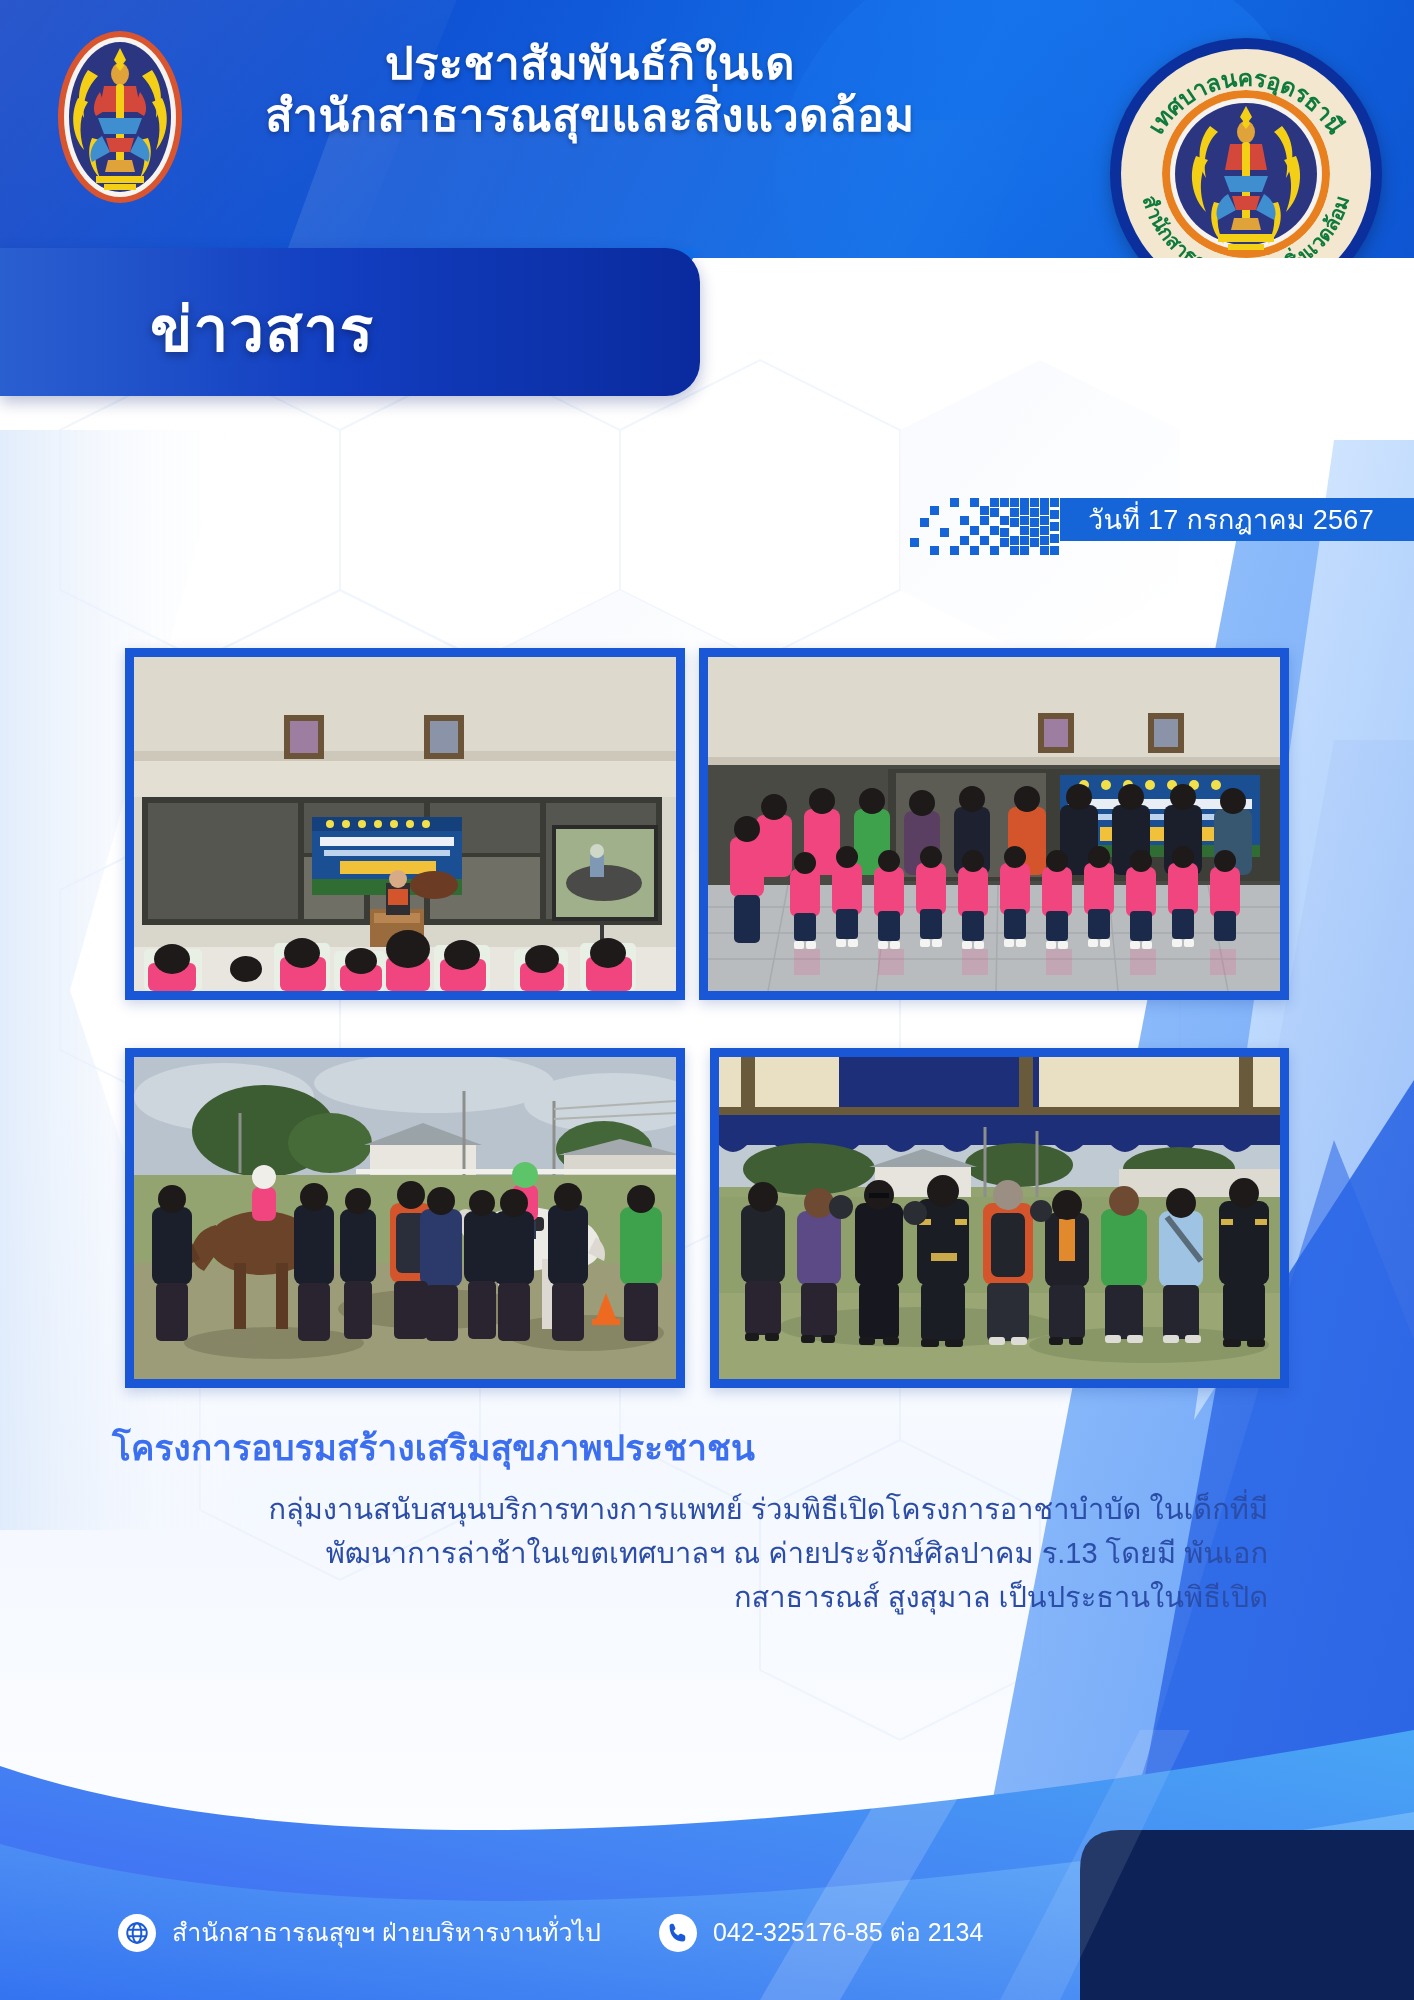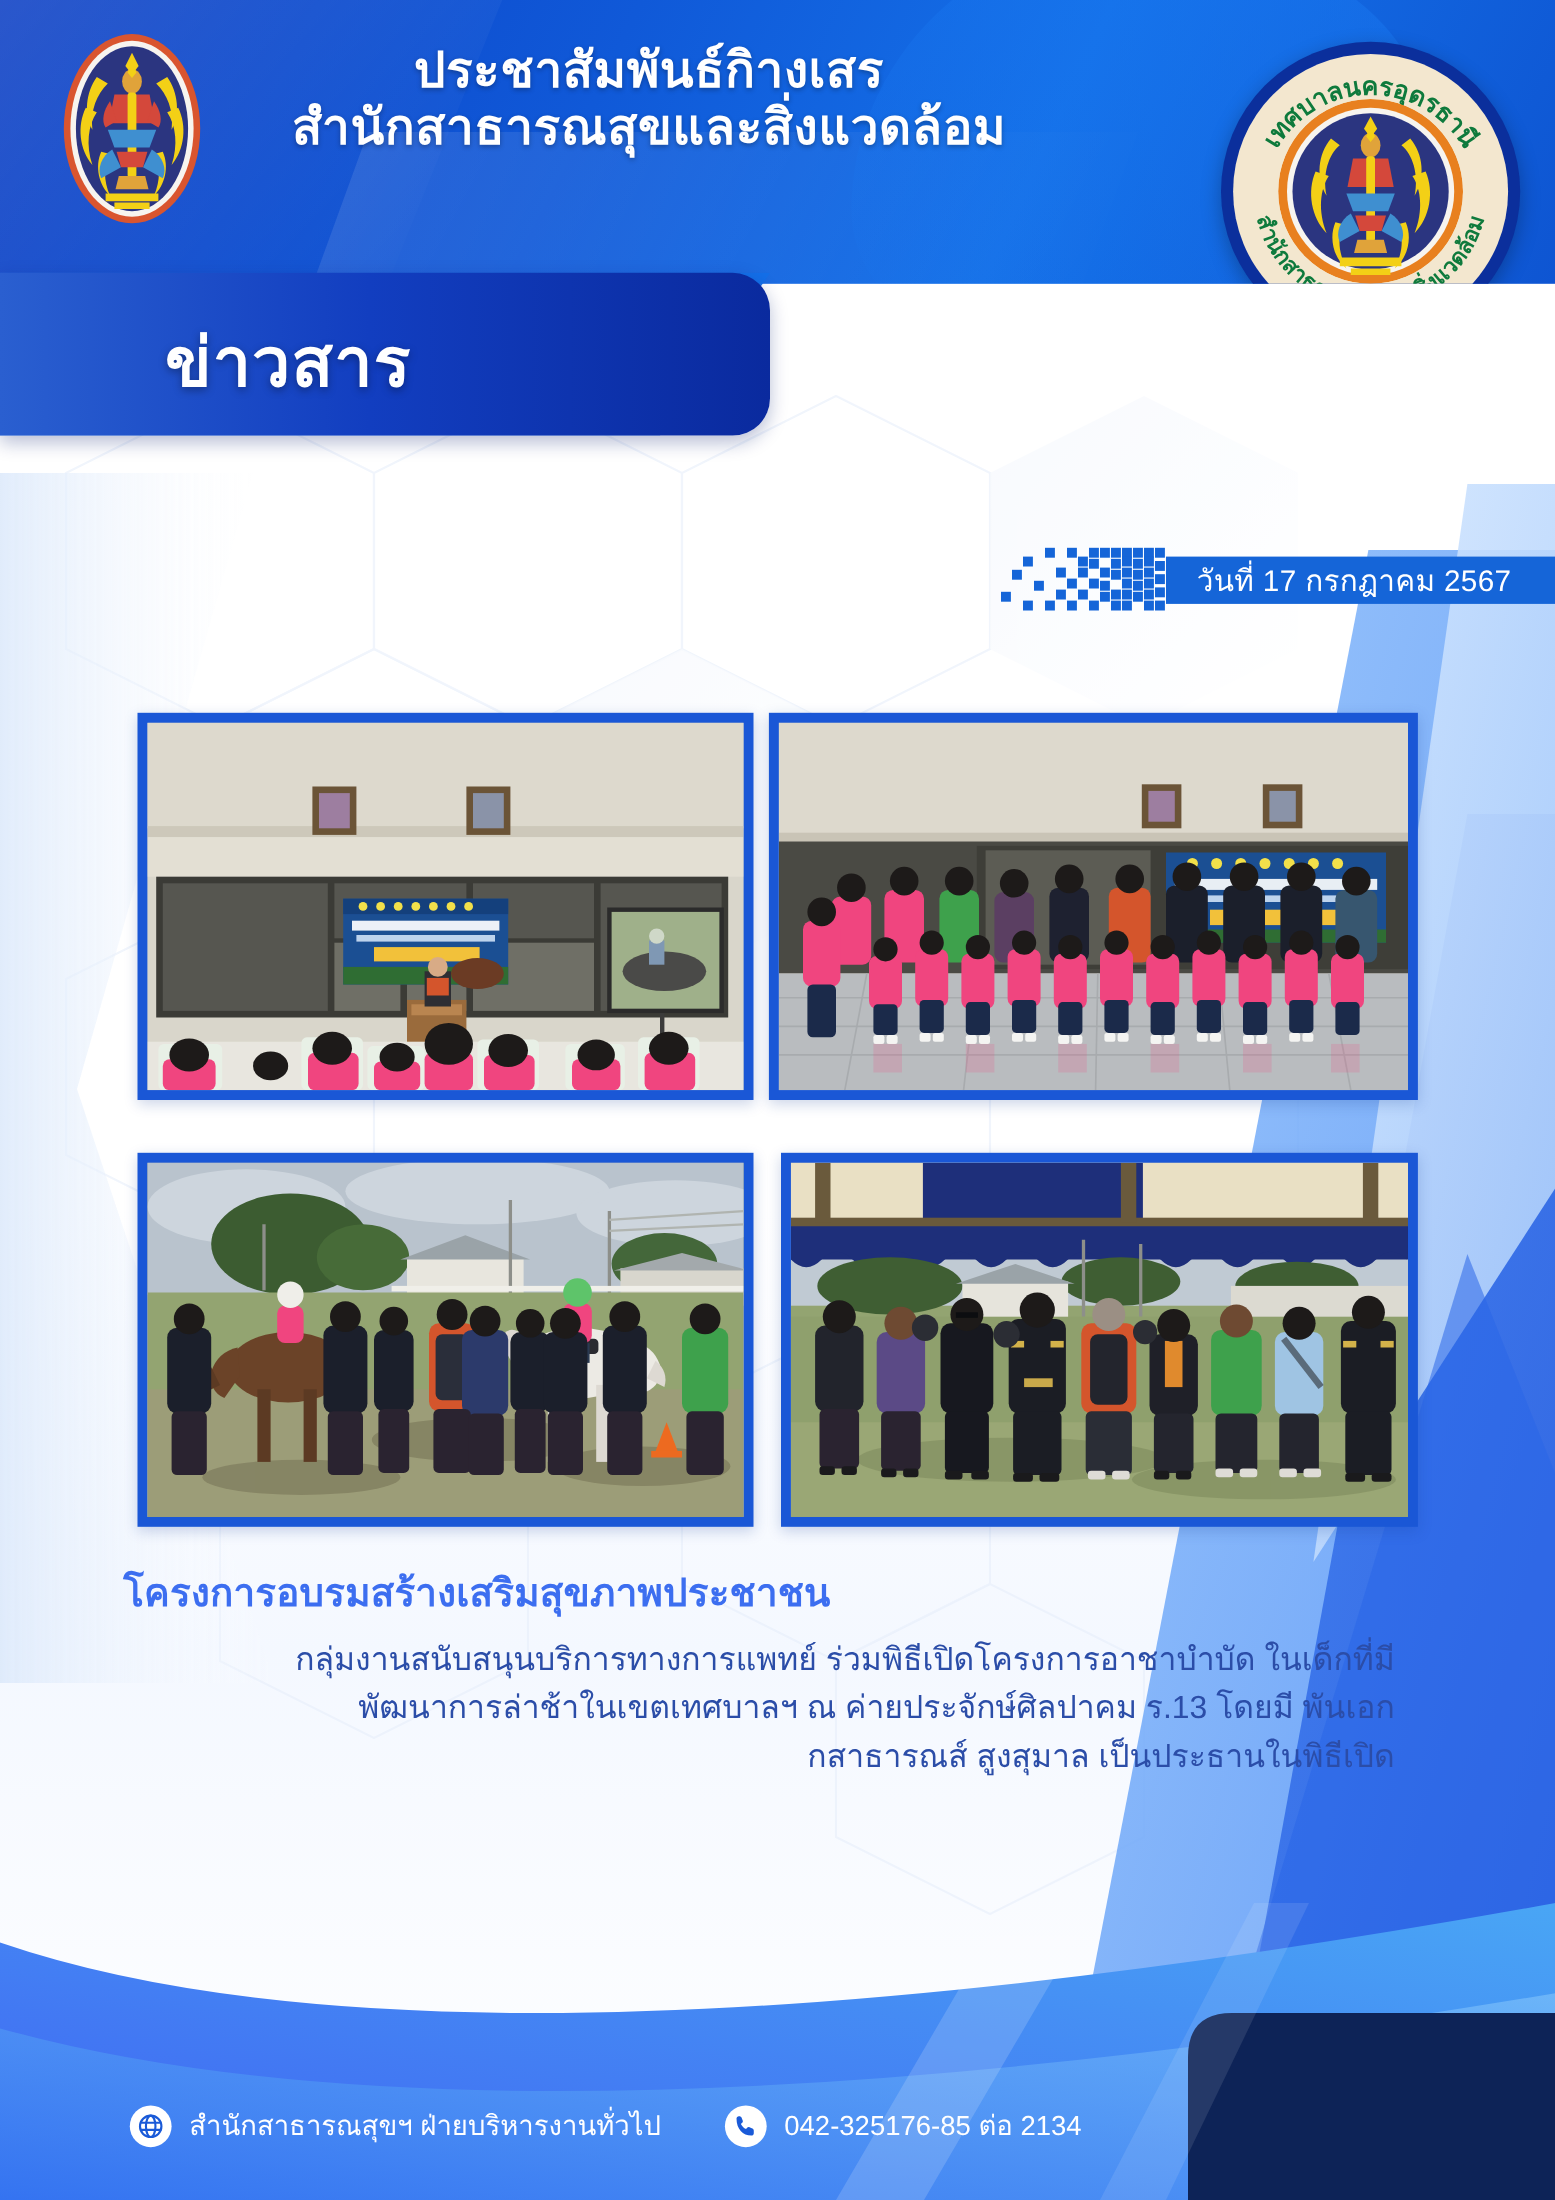--- a/index.html
+++ b/index.html
@@ -52,21 +52,21 @@
   
   .ribbon{position:absolute;left:0;top:248px;width:700px;height:148px;
     background:linear-gradient(90deg,#2a5fd0 0%,#123ec0 48%,#0a2a9e 100%);
     border-radius:0 34px 34px 0;box-shadow:0 6px 16px rgba(8,30,110,.28);}
   .ribbon-label{position:absolute;left:150px;top:280px;color:#fff;font-size:62px;
     font-weight:700;text-shadow:0 3px 8px rgba(0,0,0,.35);letter-spacing:1px;}
 
   .ribbon-underlay{position:absolute;left:0;top:248px;width:830px;height:148px;overflow:hidden;}
 
   
-  .date-row{position:absolute;right:0;top:498px;height:58px;display:flex;align-items:center;}
+  .date-row{position:absolute;right:0;top:498px;height:58px;display:flex;align-items:flex-start;}
   .pixel-fade{position:relative;width:150px;height:58px;}
   .pixel-fade i{position:absolute;background:#1565d8;width:9px;height:9px;}
   .date-chip{background:#1565d8;color:#fff;font-size:27px;display:flex;align-items:center;
     padding:0 40px 0 28px;letter-spacing:.3px;}
 
   
   .photos{position:absolute;left:125px;top:648px;width:1165px;height:740px;}
   .ph{position:absolute;background:#1a57d6;padding:9px;box-shadow:0 4px 12px rgba(20,60,150,.22);}
   .ph .inner{width:100%;height:100%;overflow:hidden;position:relative;background:#b9c4cc;}
   .ph1{left:0;top:0;width:560px;height:352px;}
@@ -183,21 +183,21 @@
         <rect x="76" y="58" width="8" height="78" rx="3" fill="#f3d016"></rect>
         <path d="M58 92 h44 l-6 16 h-32z" fill="#3f8fd0"></path>
         <path d="M62 110 c-10 6 -14 18 -10 26 l18 -10z" fill="#3f8fd0"></path>
         <path d="M98 110 c10 6 14 18 10 26 l-18 -10z" fill="#3f8fd0"></path>
         <path d="M66 112 h28 l-4 14 h-20z" fill="#d4483b"></path>
         <path d="M68 134 h24 l3 12 h-30z" fill="#e0a33a"></path>
       </g>
     </svg>
 
     <div class="header-title">
-      <div class="l1">ประชาสัมพันธ์กิางเสร</div>
+      <div class="l1">ประชาสัมพันธ์กิในเด</div>
       <div class="l2">สำนักสาธารณสุขและสิ่งแวดล้อม</div>
     </div>
 
     <div class="seal-wrap">
       <div class="seal-ring"></div>
       <div class="seal-face"></div>
       <svg class="seal-txt" viewBox="0 0 272 272">
         <defs>
           <path id="arcTop" d="M38 146 A98 98 0 0 1 234 146"></path>
           <path id="arcBot" d="M30 136 A106 106 0 0 0 242 136"></path>

